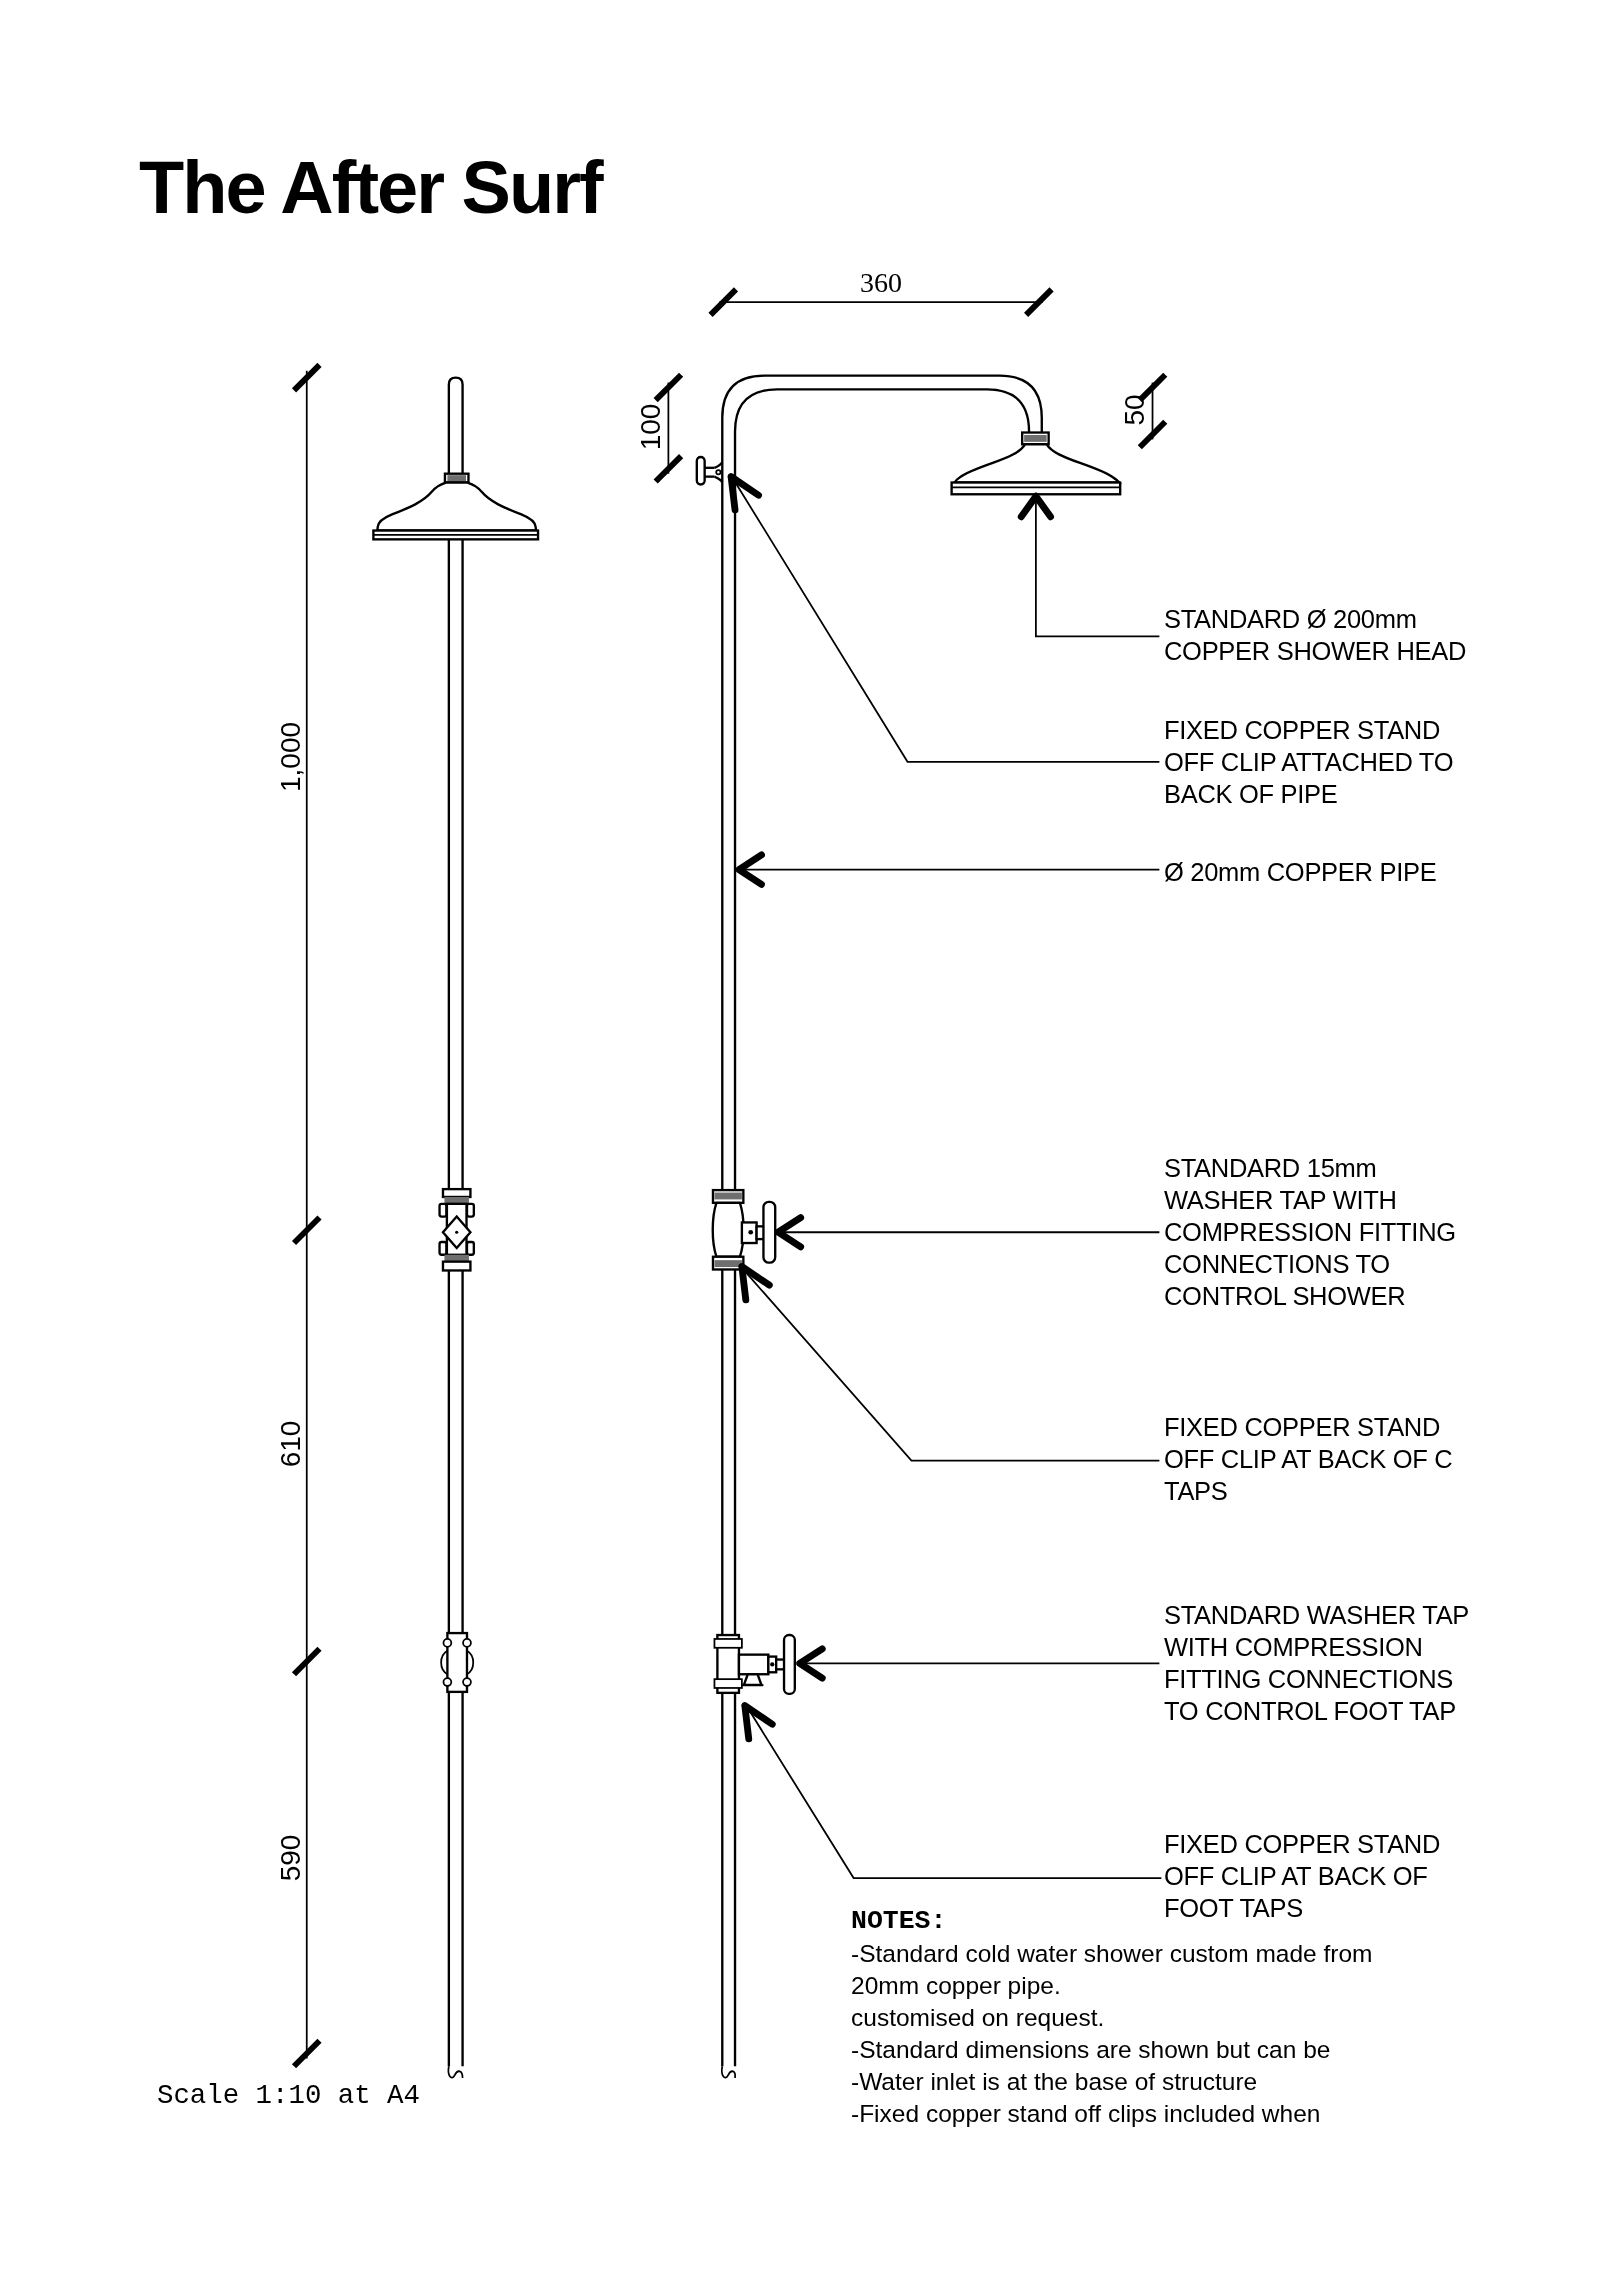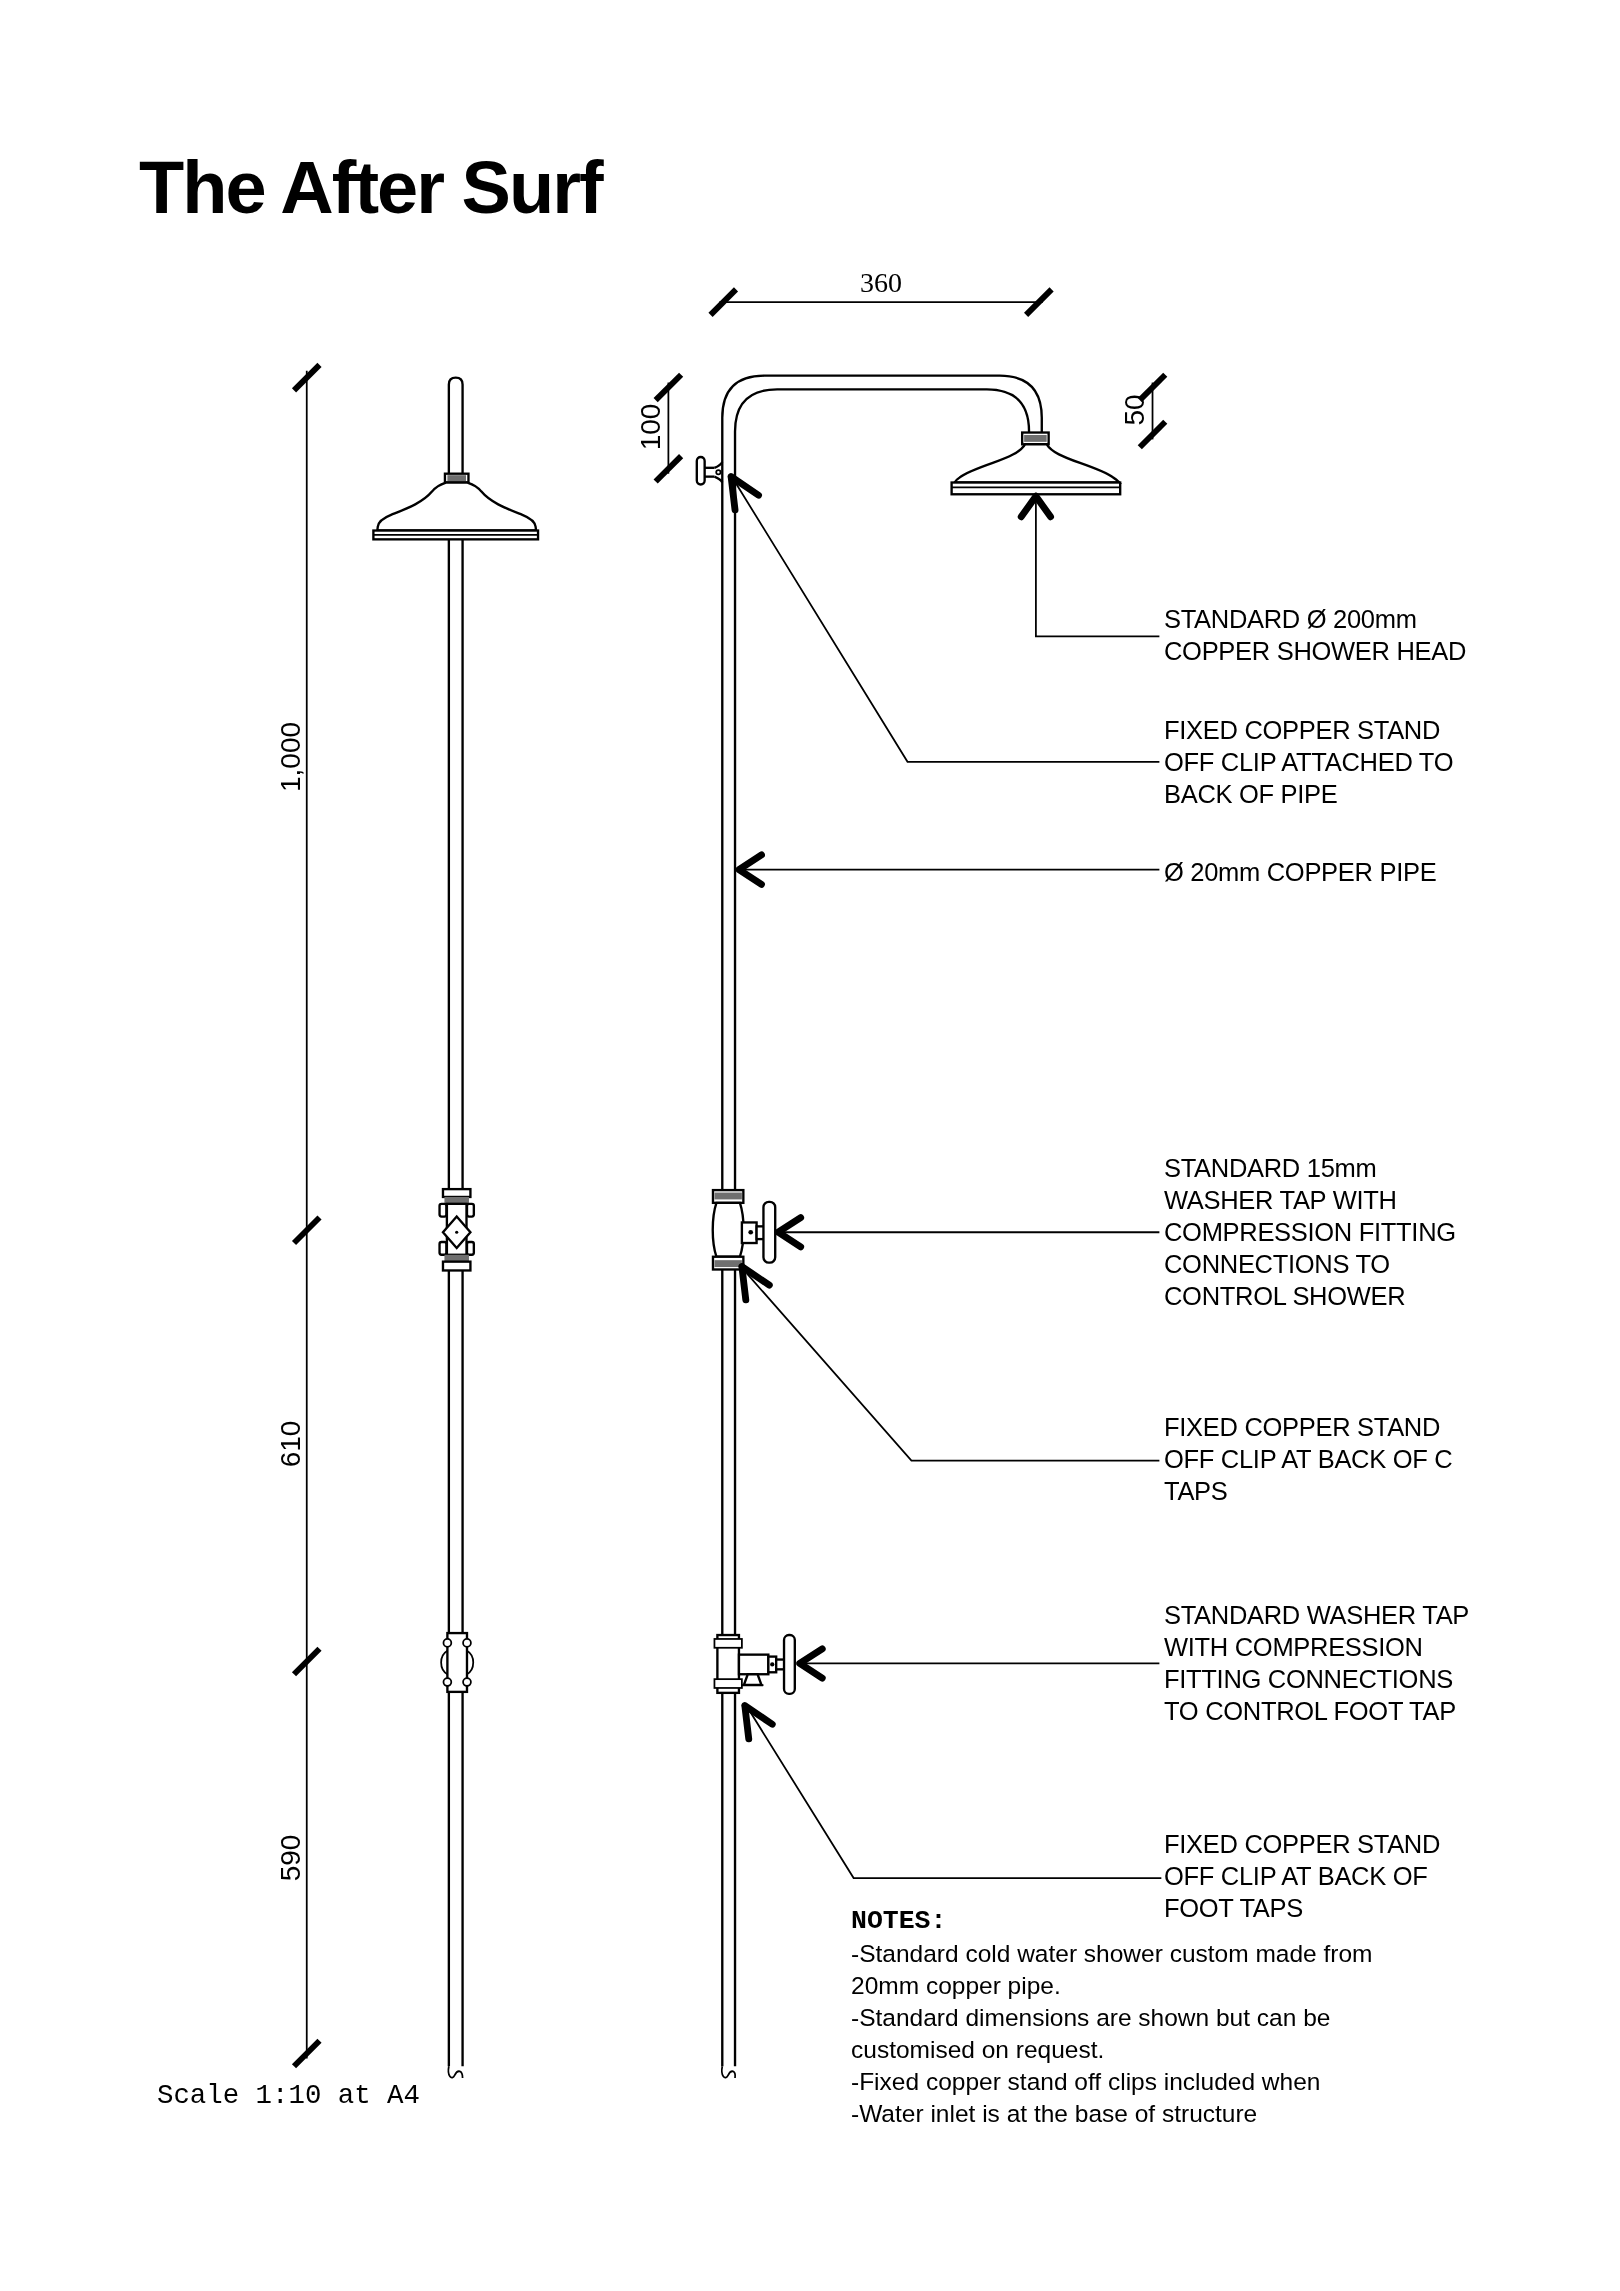--- a/index.html
+++ b/index.html
@@ -240,21 +240,21 @@
   <div class="ann" style="top:1828px;">
     <div>FIXED COPPER STAND</div>
     <div>OFF CLIP AT BACK OF</div>
     <div>FOOT TAPS</div>
   </div>
 
   <div class="notes">
     <div class="heading">NOTES:</div>
     <div class="nline">-Standard cold water shower custom made from</div>
     <div class="nline">20mm copper pipe.</div>
+    <div class="nline">customised on request.</div>
     <div class="nline">-Standard dimensions are shown but can be</div>
-    <div class="nline">customised on request.</div>
+    <div class="nline">-Water inlet is at the base of structure</div>
     <div class="nline">-Fixed copper stand off clips included when</div>
-    <div class="nline">-Water inlet is at the base of structure</div>
   </div>
 
   <div class="scale">Scale 1:10 at A4</div>
 </div>
 
 
 </body></html>

